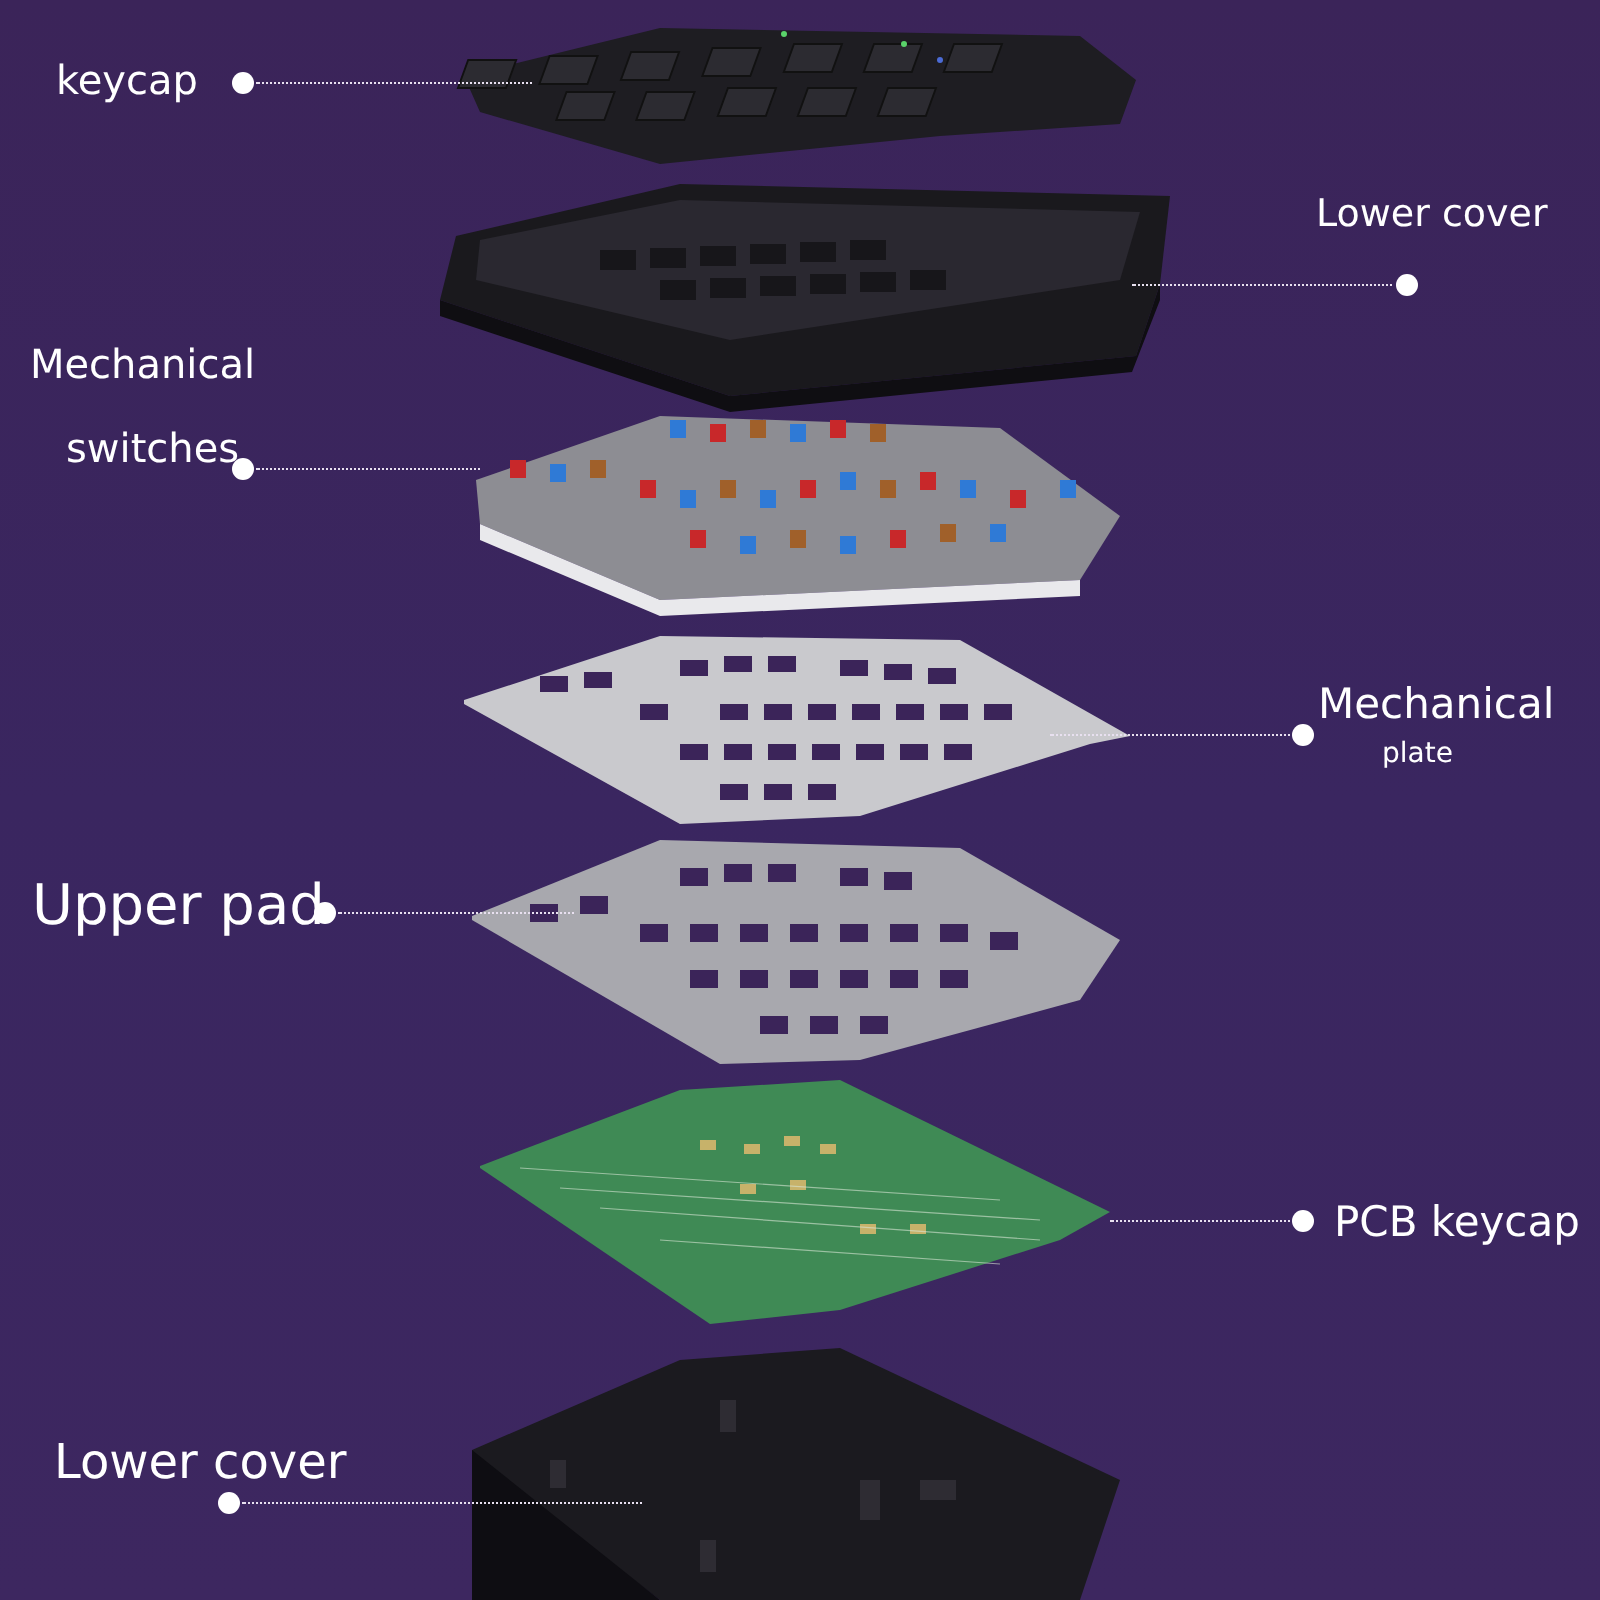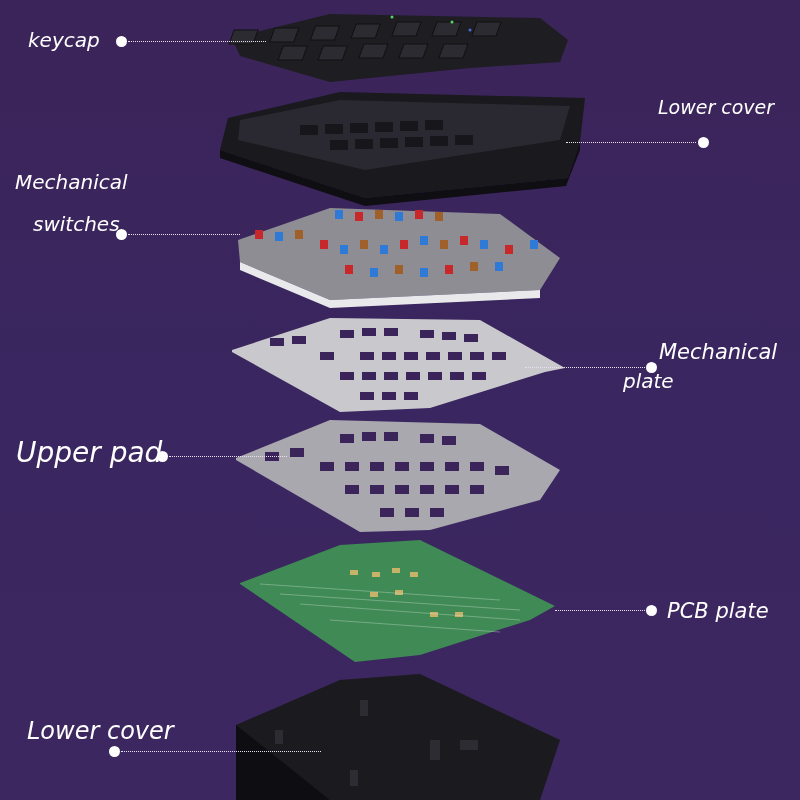--- a/index.html
+++ b/index.html
@@ -1,18 +1,18 @@
 <!DOCTYPE html>
 <html><head>
 <meta charset="utf-8">
 <style>
   html,body{margin:0;padding:0;}
   body{width:800px;height:800px;overflow:hidden;background:#3a2458;font-family:"Liberation Sans",sans-serif;position:relative;}
   .bg{position:absolute;inset:0;background:linear-gradient(180deg,#3b2459 0%,#3a2660 50%,#3d2760 100%);}
-  .label{position:absolute;color:#fff;font-family:"DejaVu Sans",sans-serif;line-height:1.25;font-style:italic;}
+  .label{position:absolute;color:#fff;font-family:"DejaVu Sans",sans-serif;line-height:1.25;}
   .dot{position:absolute;width:11px;height:11px;border-radius:50%;background:#fff;}
   .line{position:absolute;height:0;border-top:1.5px dotted #e8e0f0;}
   svg.part{position:absolute;left:0;top:0;}
 </style>
 </head>
 <body>
 
 <div class="bg"></div>
 
 <svg class="part" width="800" height="800" viewBox="0 0 800 800">
@@ -194,27 +194,27 @@
 <div class="label" style="left:658px;top:96px;font-size:19px;">Lower cover</div>
 <div class="dot" style="left:698px;top:137px;"></div>
 <div class="line" style="left:566px;top:142px;width:130px;"></div>
 
 <div class="label" style="left:15px;top:170px;font-size:20px;">Mechanical</div>
 <div class="label" style="left:33px;top:212px;font-size:20px;">switches</div>
 <div class="dot" style="left:116px;top:229px;"></div>
 <div class="line" style="left:128px;top:234px;width:112px;"></div>
 
 <div class="label" style="left:659px;top:339px;font-size:21px;">Mechanical</div>
-<div class="label" style="left:623px;top:369px;font-size:20px;">plate</div>
+<div class="label" style="left:691px;top:369px;font-size:14px;">plate</div>
 <div class="dot" style="left:646px;top:362px;"></div>
 <div class="line" style="left:525px;top:367px;width:120px;"></div>
 
 <div class="label" style="left:16px;top:435px;font-size:28px;">Upper pad</div>
 <div class="dot" style="left:157px;top:451px;"></div>
 <div class="line" style="left:169px;top:456px;width:118px;"></div>
 
-<div class="label" style="left:667px;top:598px;font-size:21px;">PCB plate</div>
+<div class="label" style="left:667px;top:598px;font-size:21px;">PCB keycap</div>
 <div class="dot" style="left:646px;top:605px;"></div>
 <div class="line" style="left:555px;top:610px;width:90px;"></div>
 
 <div class="label" style="left:27px;top:716px;font-size:24px;">Lower cover</div>
 <div class="dot" style="left:109px;top:746px;"></div>
 <div class="line" style="left:121px;top:751px;width:200px;"></div>
 
 </body></html>

